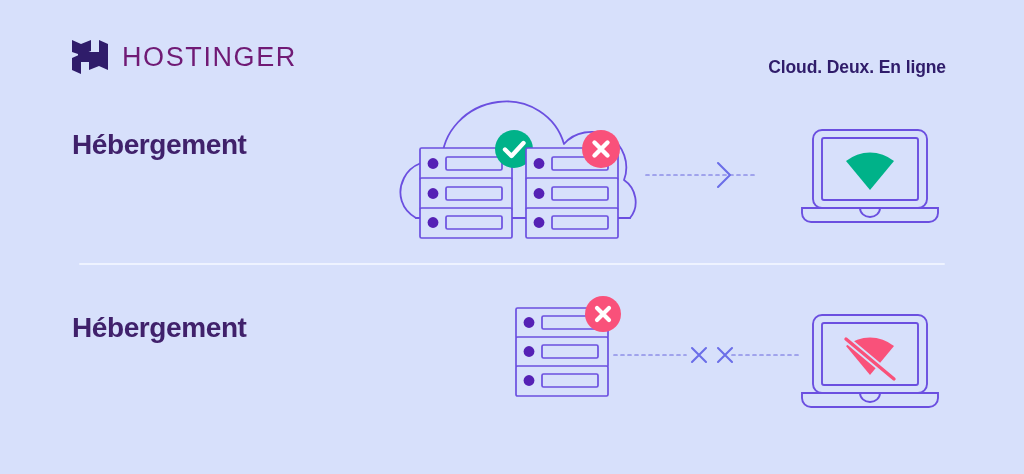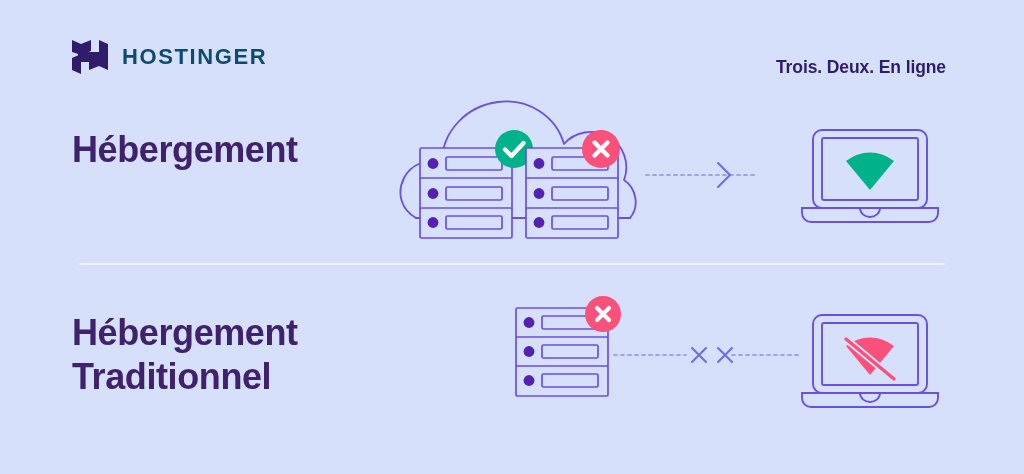--- a/index.html
+++ b/index.html
@@ -31,43 +31,43 @@
     display: flex;
     align-items: center;
     gap: 14px;
   }
   .brand-mark {
     width: 36px;
     height: 38px;
     display: block;
   }
   .brand-name {
-    font-size: 22px;
-    font-weight: bold;
+    font-size: 27px;
+    font-weight: normal;
     letter-spacing: 1.6px;
-    color: #0c4a6e;
+    color: #701a75;
     line-height: 1;
   }
 
   .tagline {
     position: absolute;
     right: 78px;
     top: 57px;
     font-size: 17.5px;
     font-weight: bold;
     color: #2f1c6a;
     letter-spacing: -0.1px;
     white-space: nowrap;
   }
 
   
   .row-title {
     position: absolute;
     left: 72px;
-    font-size: 36px;
+    font-size: 28px;
     font-weight: bold;
     color: #40216b;
     line-height: 1.22;
     letter-spacing: -0.4px;
   }
   .row-title.cloud { top: 128px; }
   .row-title.traditional { top: 311px; }
 
   
   .divider {
@@ -107,21 +107,21 @@
         <polygon points="17,21 27,17 27,28 17,32"></polygon>
         <polygon points="27,17 36,21 36,32 27,28"></polygon>
         <polygon points="0,20 9,16 9,36 0,32"></polygon>
         <polygon points="27,2 36,6 36,22 27,18"></polygon>
         <polygon points="6,14 30,14 30,24 6,24"></polygon>
       </g>
     </svg>
     <span class="brand-name">HOSTINGER</span>
   </div>
 
-  <div class="tagline">Trois. Deux. En ligne</div>
+  <div class="tagline">Cloud. Deux. En ligne</div>
 
   <div class="row-title cloud">
     <div>Hébergement</div>
   </div>
 
   <div class="illus" id="cloud-illustration">
     <svg width="252" height="148" viewBox="0 0 252 148">
 
       <path d="M18 128
                C 4 120, -2 104, 6 88
@@ -189,21 +189,20 @@
       <path d="M6 80 h136 a0 0 0 0 1 0 0 v5 a9 9 0 0 1 -9 9 h-118 a9 9 0 0 1 -9 -9 z" fill="none" stroke="#6b4fe0" stroke-width="1.9"></path>
       <path d="M64 80 a10 9 0 0 0 20 0" fill="none" stroke="#6b4fe0" stroke-width="1.9"></path>
       <g>
         <path d="M74 62 L50 33 A38 38 0 0 1 98 33 Z" fill="#00b289"></path>
       </g>
     </svg>
   </div>
 
   <div class="row-title traditional">
     <div>Hébergement</div>
-    <div>Traditionnel</div>
   </div>
 
   <div class="illus" id="trad-servers">
     <svg width="118" height="112" viewBox="0 0 118 112">
       <g stroke="#6b4fe0" stroke-width="1.7" fill="none">
         <line x1="20" y1="40" x2="20" y2="50"></line>
         <line x1="76" y1="40" x2="76" y2="50"></line>
         <line x1="20" y1="68" x2="20" y2="78"></line>
         <line x1="76" y1="68" x2="76" y2="78"></line>
         <rect x="2" y="12" width="92" height="30" rx="1.5" fill="#d7e0fb"></rect>

